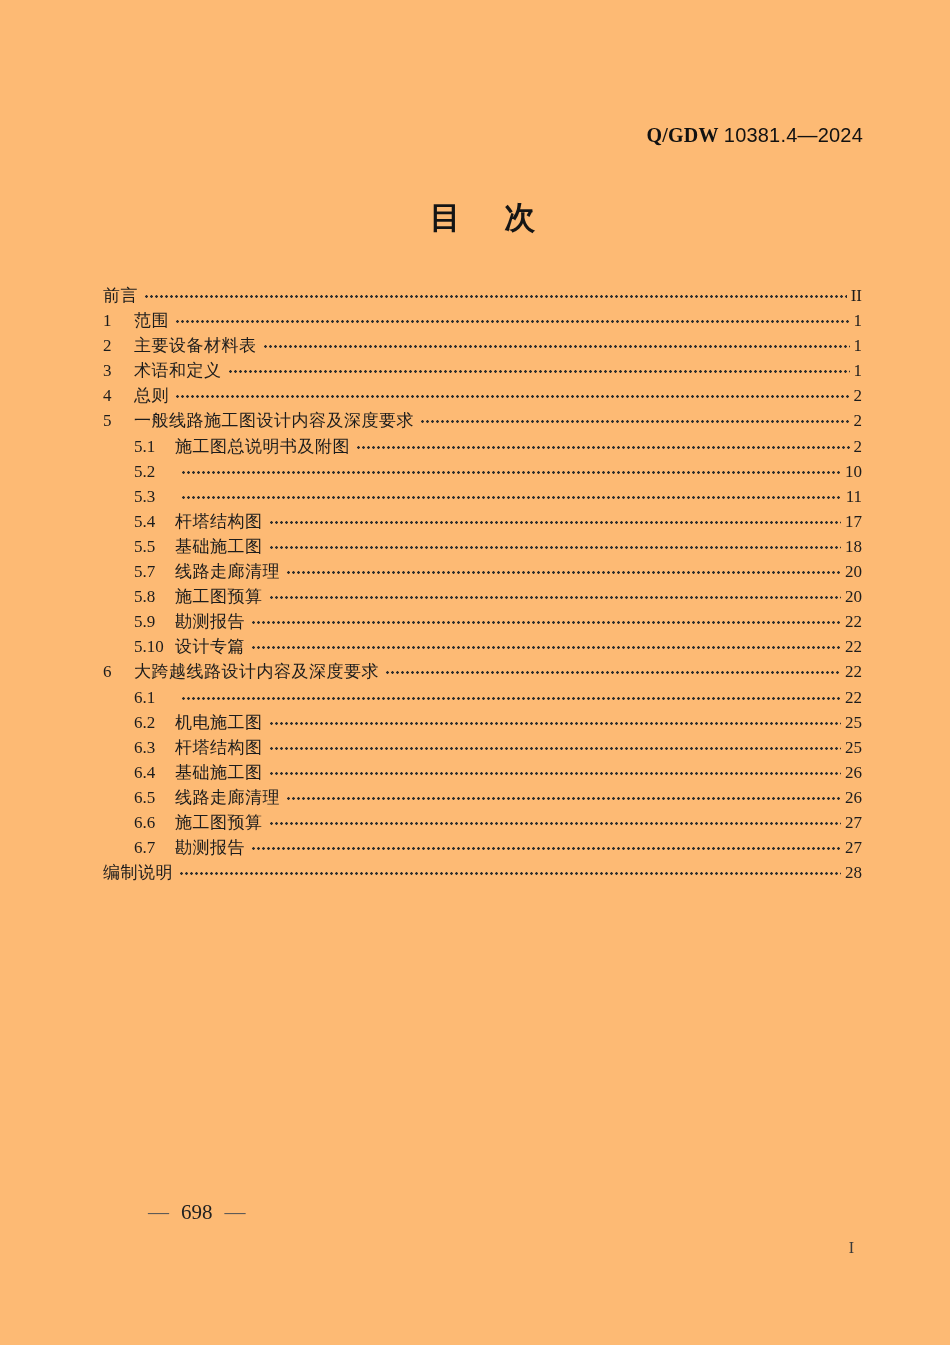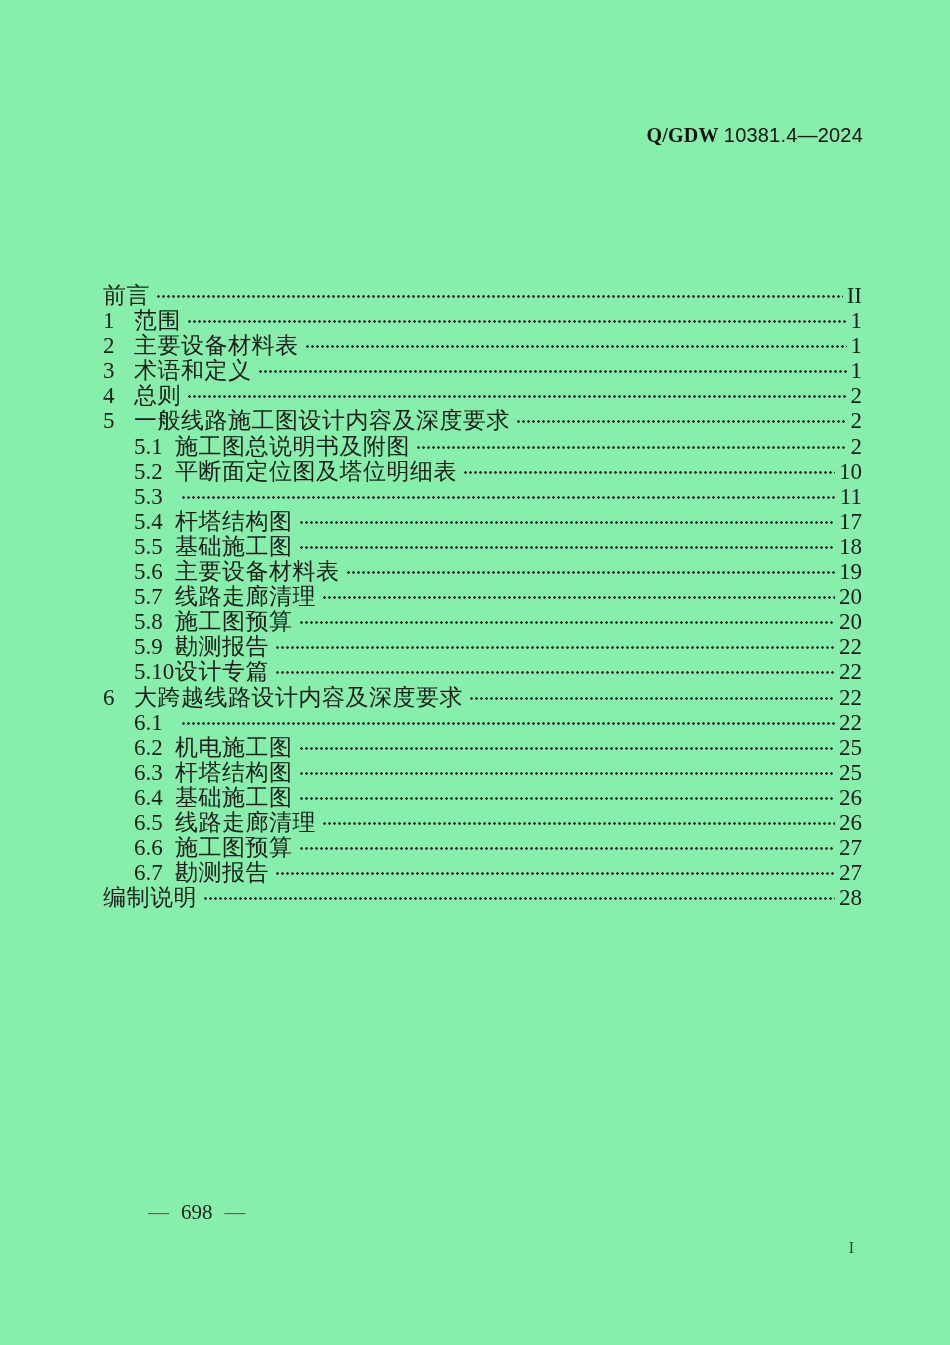--- a/index.html
+++ b/index.html
@@ -4,21 +4,21 @@
 <style>
   * { margin: 0; padding: 0; box-sizing: border-box; }
   html, body { background: #ffffff; }
   body {
     width: 950px; height: 1345px;
     position: relative;
     font-family: "Liberation Serif", "DejaVu Serif", serif;
     color: #1c1c1c;
     overflow: hidden;
   }
-  .page { position: absolute; inset: 0; background: #86efac; }
+  .page { position: absolute; inset: 0; background: #fdba74; }
 
   
   .doc-header {
     position: absolute;
     top: 124px; right: 87px;
     font-size: 20px;
     letter-spacing: 0.2px;
     white-space: nowrap;
     color: #111;
   }
@@ -45,21 +45,21 @@
 
   
   .toc {
     position: absolute;
     top: 283px; left: 103px; right: 88px;
   }
   .toc-row {
     display: flex;
     align-items: baseline;
     height: 25.1px;
-    font-size: 23px;
+    font-size: 17px;
     line-height: 25.1px;
     color: #1c1c1c;
     white-space: nowrap;
   }
   .toc-row .num { flex: none; }
   .toc-row.lv1 .num { min-width: 31px; }
   .toc-row.lv2 { padding-left: 31px; }
   .toc-row.lv2 .num { min-width: 41px; }
   .toc-row .label { flex: none; letter-spacing: 0.5px; }
   .toc-row .dots {
@@ -97,20 +97,21 @@
 <body>
 
 <div class="page">
 
   <div class="doc-header">
     <span class="prefix">Q/GDW</span>
     <span> </span>
     <span class="number">10381.4—2024</span>
   </div>
 
+  <div class="page-title">目次</div>
 
   <div class="toc" id="toc">
     <div class="toc-row lv0">
 
       <span class="label">前言</span>
       <span class="dots"></span>
       <span class="pg">II</span>
     </div>
 
     <div class="toc-row lv1">
@@ -150,21 +151,20 @@
 
     <div class="toc-row lv2">
       <span class="num">5.1</span>
       <span class="label">施工图总说明书及附图</span>
       <span class="dots"></span>
       <span class="pg">2</span>
     </div>
 
     <div class="toc-row lv2">
       <span class="num">5.2</span>
-      <span class="label">平断面定位图及塔位明细表</span>
       <span class="dots"></span>
       <span class="pg">10</span>
     </div>
 
     <div class="toc-row lv2">
       <span class="num">5.3</span>
       <span class="dots"></span>
       <span class="pg">11</span>
     </div>
 
@@ -175,26 +175,20 @@
       <span class="pg">17</span>
     </div>
 
     <div class="toc-row lv2">
       <span class="num">5.5</span>
       <span class="label">基础施工图</span>
       <span class="dots"></span>
       <span class="pg">18</span>
     </div>
 
-    <div class="toc-row lv2">
-      <span class="num">5.6</span>
-      <span class="label">主要设备材料表</span>
-      <span class="dots"></span>
-      <span class="pg">19</span>
-    </div>
 
     <div class="toc-row lv2">
       <span class="num">5.7</span>
       <span class="label">线路走廊清理</span>
       <span class="dots"></span>
       <span class="pg">20</span>
     </div>
 
     <div class="toc-row lv2">
       <span class="num">5.8</span>

